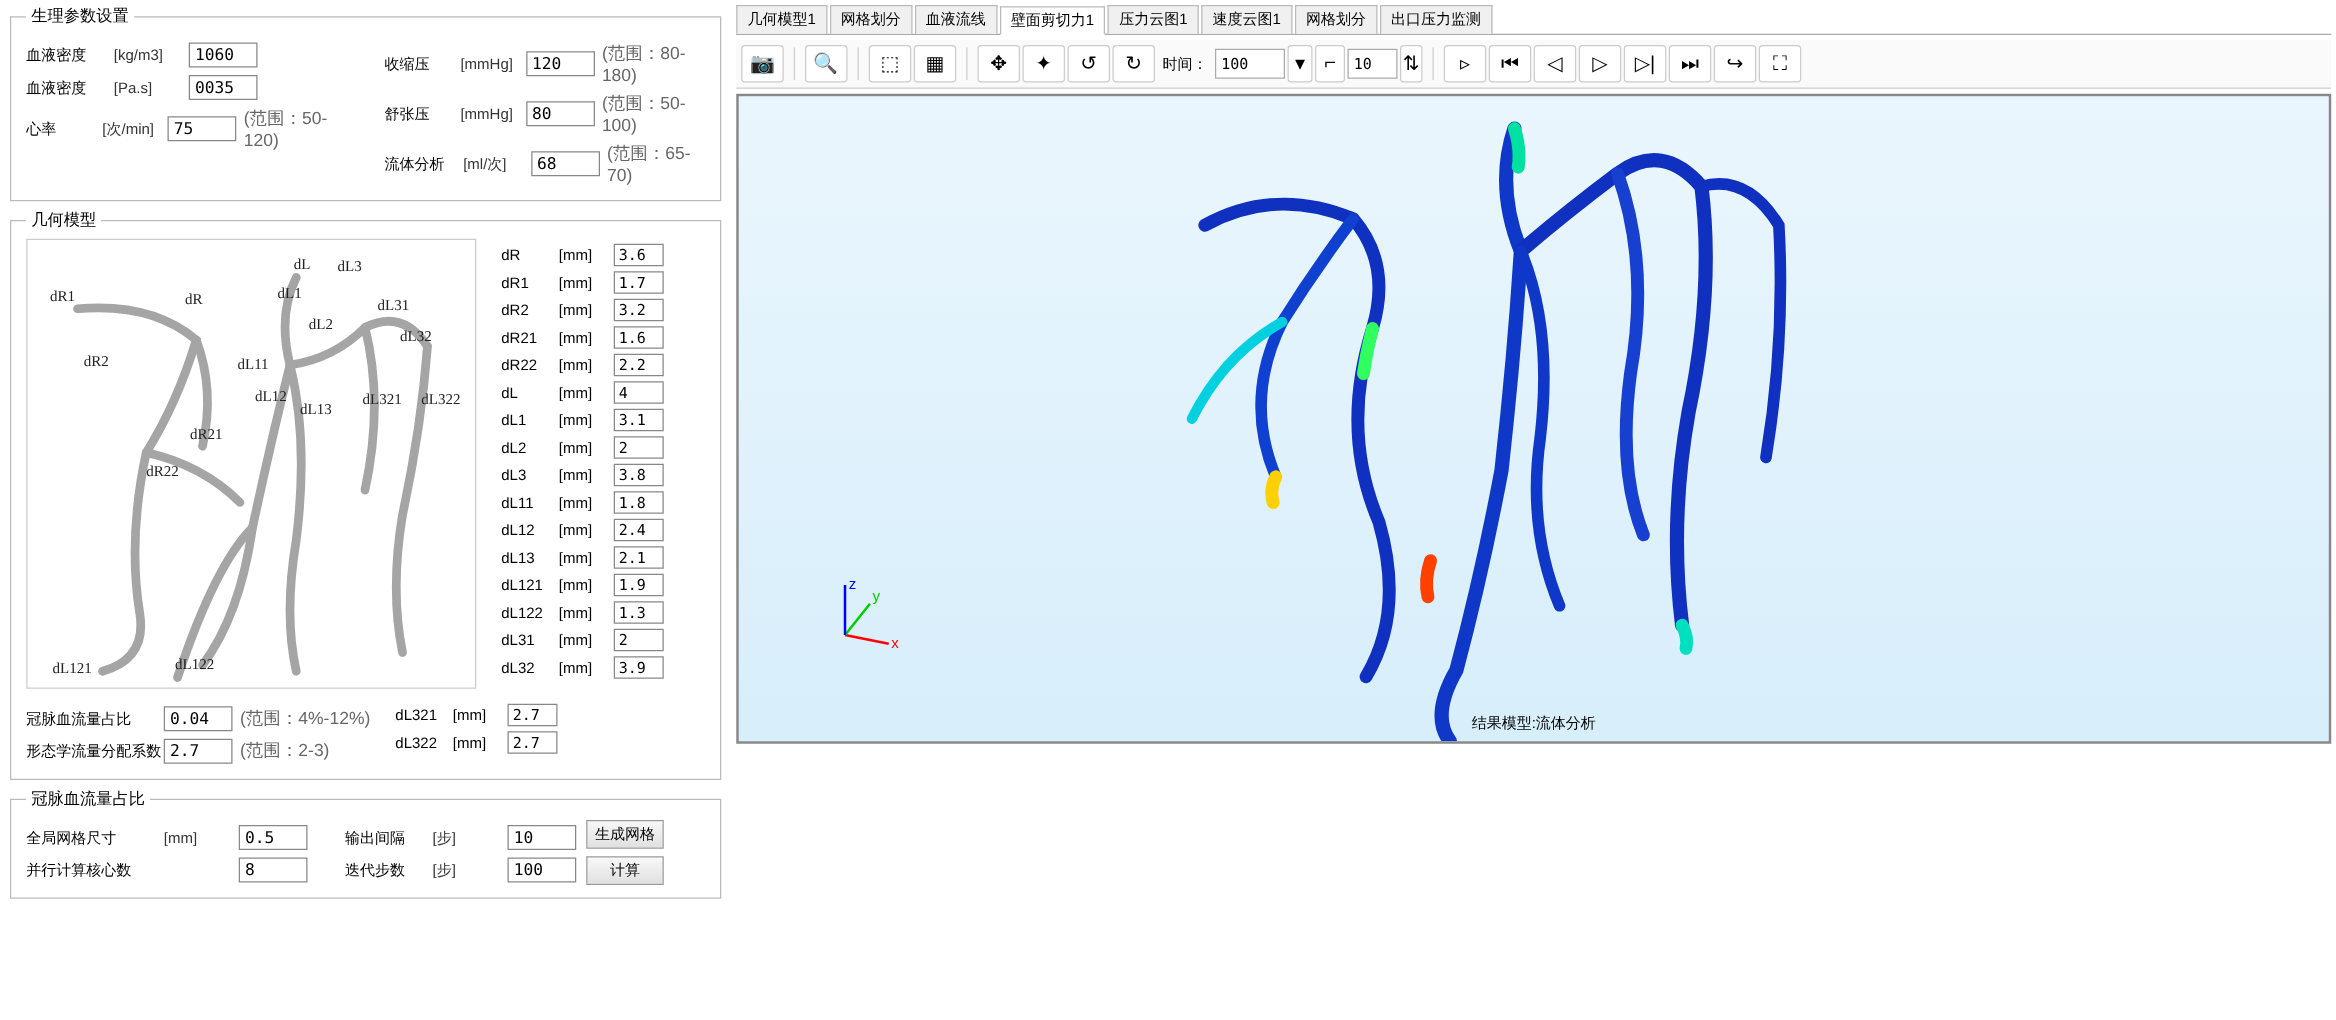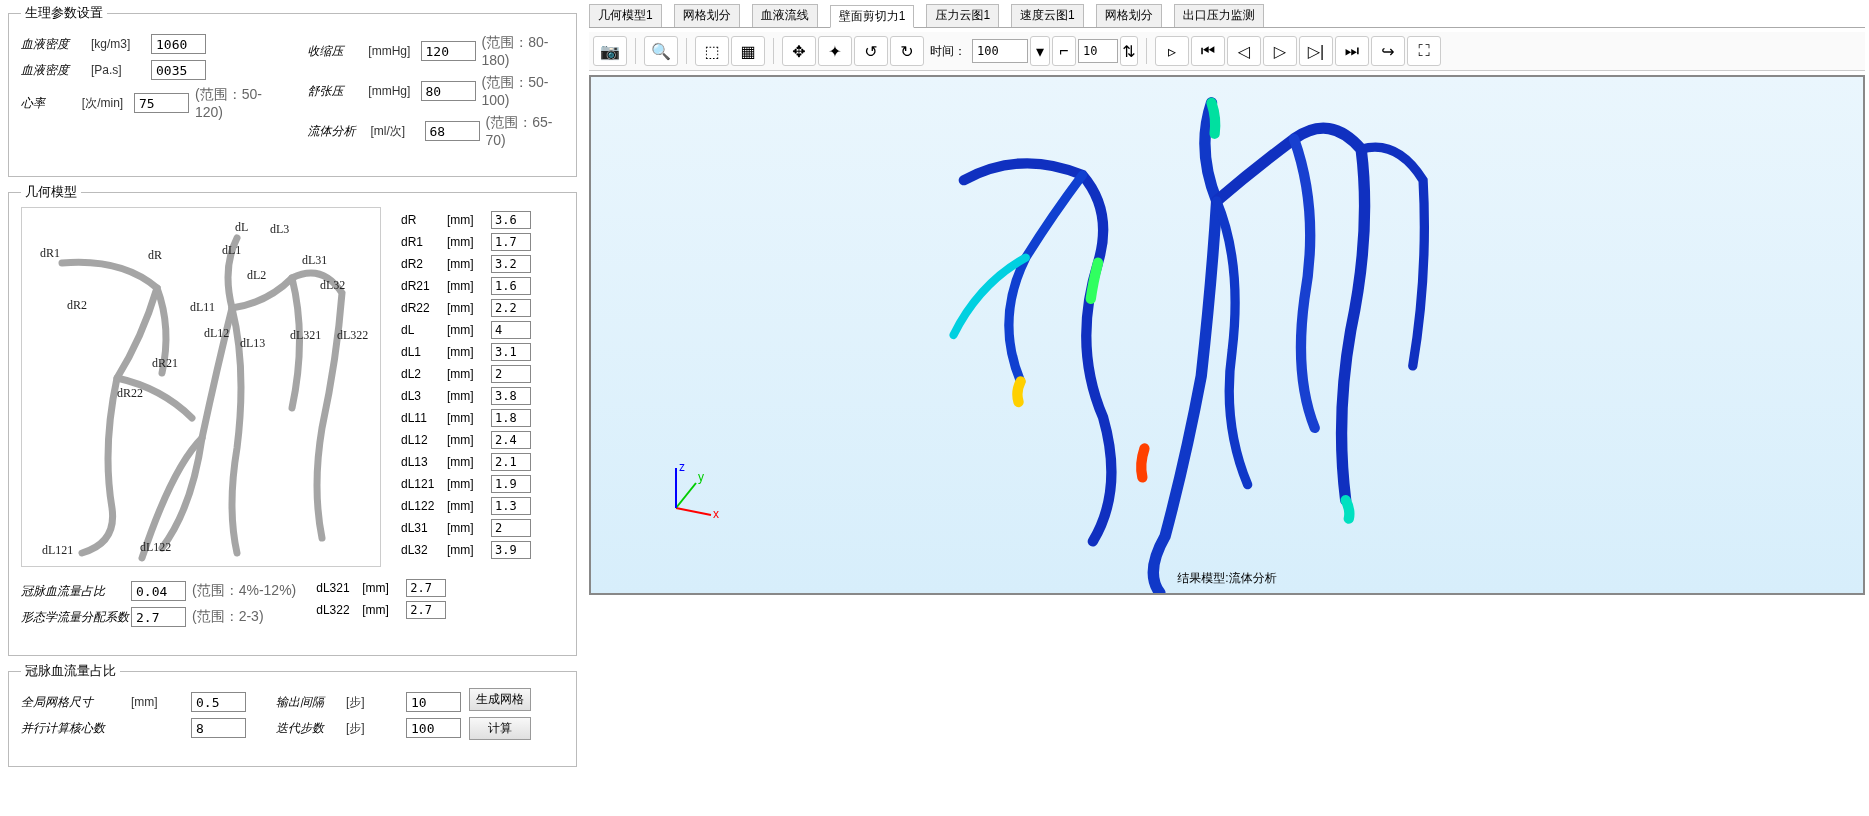--- a/index.html
+++ b/index.html
@@ -1,36 +1,36 @@
 <!DOCTYPE html>
 <html><head>
 <meta charset="utf-8">
 <style>
 * { box-sizing: border-box; margin: 0; padding: 0; font-family: "Microsoft YaHei", SimSun, Arial, sans-serif; font-size: 12px; }
 body { background: #fff; width: 1869px; height: 816px; display: flex; }
 .left-panel { width: 585px; padding: 4px 8px; }
-fieldset { border: 1px solid #bbb; margin-bottom: 6px; padding: 6px 12px 22px 12px; position: relative; }
+fieldset { border: 1px solid #bbb; margin-bottom: 6px; padding: 6px 12px 6px 12px; position: relative; }
 legend { padding: 0 4px; font-size: 13px; }
 .row { display: flex; align-items: center; margin: 6px 0; }
-.plabel { width: 70px; font-style: italic; }
+.plabel { width: 70px; }
 .punit { width: 60px; color: #333; }
 .pinput { width: 55px; border: 1px solid #888; height: 20px; padding: 0 4px; font-family: monospace; font-size: 13px; }
 .hint { color: #666; font-size: 14px; margin-left: 6px; }
 .two-col { display: flex; gap: 30px; }
 .geo-flex { display: flex; }
 .geo-img { width: 360px; height: 360px; border: 1px solid #ccc; background: #fff; position: relative; }
 .geo-params { margin-left: 20px; }
 .grow { display: flex; align-items: center; margin: 4px 0; }
 .glabel { width: 46px; }
 .gunit { width: 44px; }
 .ginput { width: 40px; border: 1px solid #888; height: 18px; padding: 0 3px; font-family: monospace; font-size: 12px; }
 .bottom-geo { display: flex; gap: 20px; margin-top: 8px; }
 .btn { border: 1px solid #999; background: linear-gradient(#f8f8f8,#e0e0e0); padding: 2px 6px; cursor: pointer; font-size: 12px; }
 .right-panel { flex: 1; padding: 4px; }
-.tabs { display: flex; gap: 12px; border-bottom: 1px solid #aaa; margin-bottom: 4px; }
+.tabs { display: flex; gap: 2px; border-bottom: 1px solid #aaa; margin-bottom: 4px; }
 .tab { padding: 2px 8px; border: 1px solid #bbb; border-bottom: none; background: #f0f0f0; font-size: 12px; cursor: pointer; }
 .tab.active { background: #fff; border-bottom: 1px solid #fff; position: relative; top: 1px; }
 .toolbar { display: flex; align-items: center; gap: 2px; padding: 4px; border-bottom: 1px solid #ccc; background: #fafafa; }
 .tbtn { width: 34px; height: 30px; border: 1px solid #ccc; background: #fff; display: flex; align-items: center; justify-content: center; cursor: pointer; border-radius: 3px; font-size: 16px; }
 .tsep { width: 1px; height: 26px; background: #ccc; margin: 0 6px; }
 .tlabel { font-size: 12px; margin: 0 4px; }
 .tinput { width: 56px; height: 24px; border: 1px solid #aaa; padding: 0 4px; font-family: monospace; }
 .viewport { border: 2px solid #888; height: 520px; background: linear-gradient(#eaf6fd,#d7eefb); position: relative; margin-top: 4px; overflow: hidden; }
 .axis { position: absolute; left: 70px; bottom: 70px; width: 60px; height: 60px; }
 .result-label { position: absolute; bottom: 6px; left: 50%; transform: translateX(-50%); font-size: 12px; }

